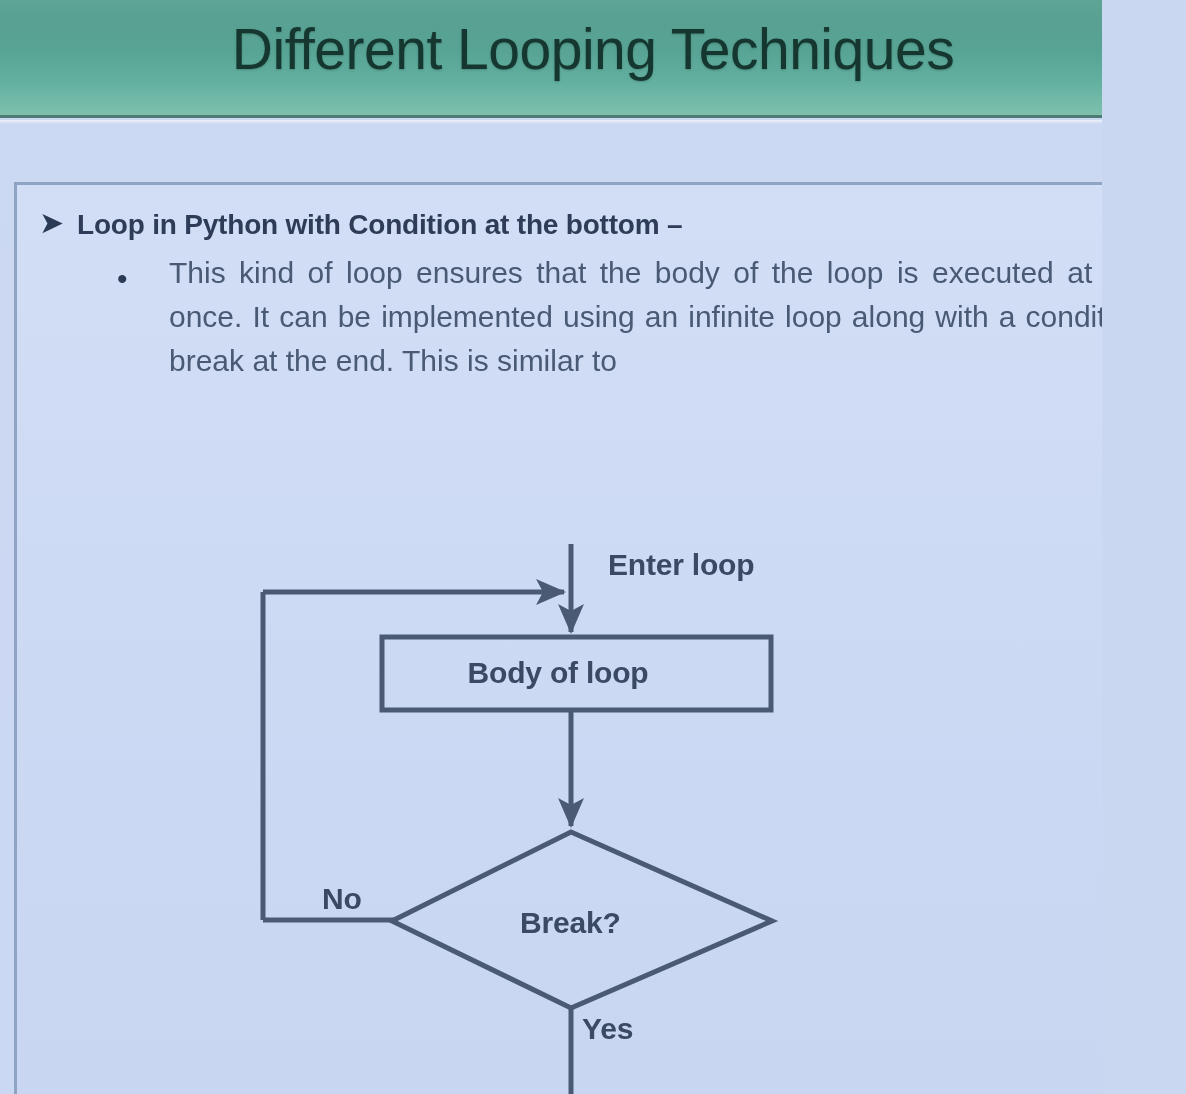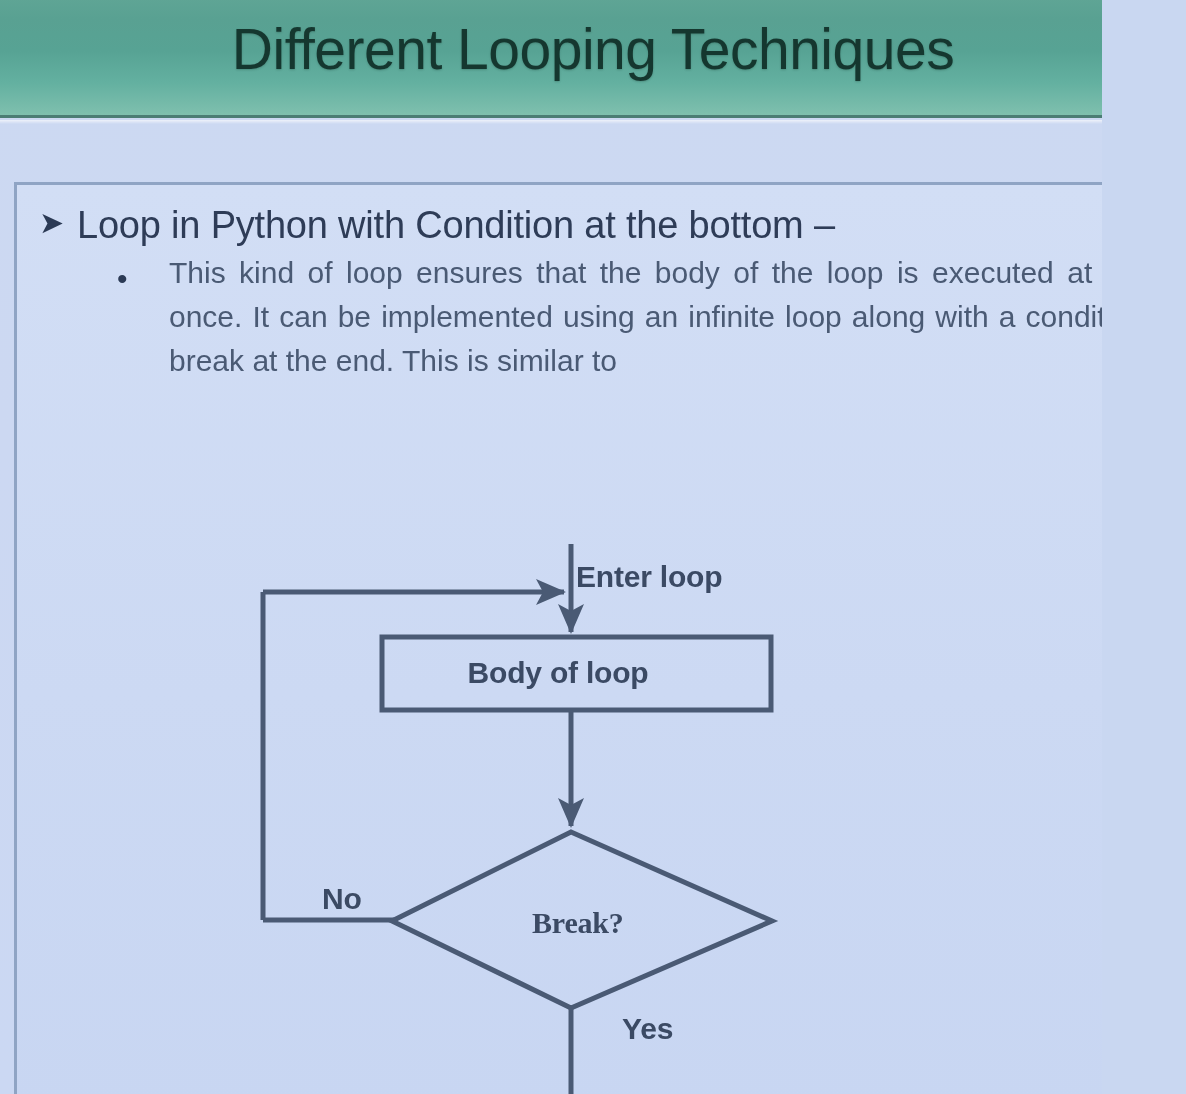--- a/index.html
+++ b/index.html
@@ -87,23 +87,23 @@
   .arrow-marker {
     flex: 0 0 auto;
     width: 42px;
     font-size: 30px;
     line-height: 40px;
     color: #2b3a55;
     text-align: left;
     padding-left: 4px;
   }
   #bullet1-text {
-    font-size: 38px;
+    font-size: 28px;
     line-height: 44px;
-    font-weight: normal;
+    font-weight: bold;
     color: #2e3c57;
     letter-spacing: -0.2px;
     white-space: nowrap;
   }
 
   #bullet-level2 {
     position: absolute;
     left: 86px;
     top: 66px;
     width: 1082px;
@@ -138,28 +138,28 @@
     pointer-events: none;
   }
   .fc-label {
     position: absolute;
     font-size: 30px;
     font-weight: bold;
     color: #3b4a64;
     white-space: nowrap;
     letter-spacing: -0.2px;
   }
-  #label-enter-loop { left: 576px; top: 548px; margin-top: 12px; }
+  #label-enter-loop { left: 608px; top: 548px; }
   #label-body-of-loop {
     left: 363px; top: 656px;
     width: 390px; text-align: center;
   }
-  #label-break { left: 532px; top: 906px; font-family: Liberation Serif, serif; }
+  #label-break { left: 520px; top: 906px; }
   #label-no { left: 322px; top: 882px; }
-  #label-yes { left: 582px; top: 1012px; margin-left: 40px; }
+  #label-yes { left: 582px; top: 1012px; }
 </style>
 </head>
 <body>
 
 <div id="slide">
 
   <div id="title-banner">
     <div id="title-text">Different Looping Techniques</div>
   </div>
   <div id="banner-underline"></div>

